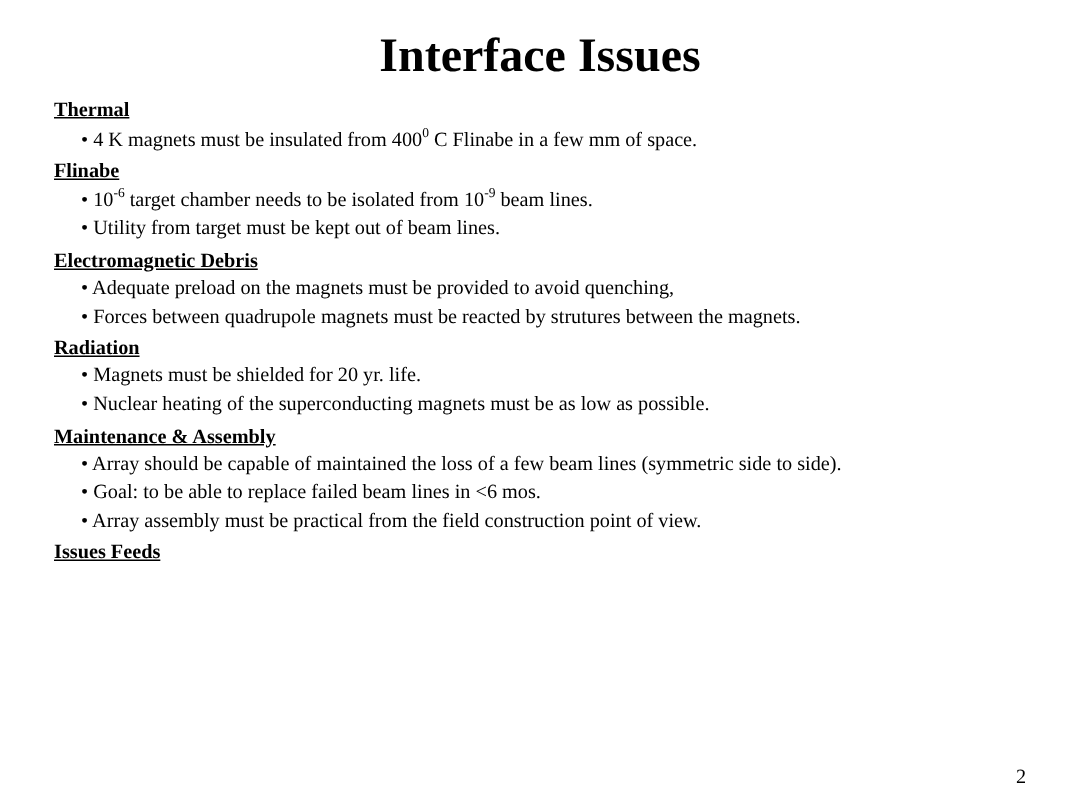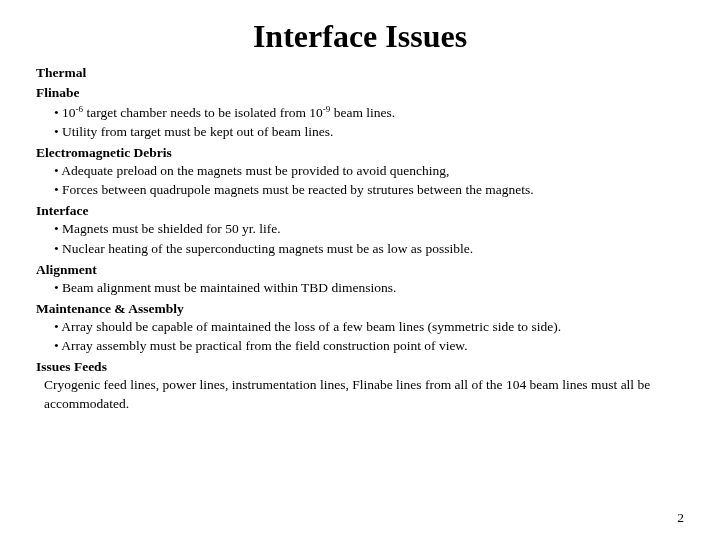--- a/index.html
+++ b/index.html
@@ -25,20 +25,21 @@
     }
     h1.title {
       text-align: center;
       font-size: 32px;
       font-weight: bold;
       margin-bottom: 10px;
       font-family: 'Times New Roman', Times, serif;
     }
     .section-heading {
       font-weight: bold;
+      text-decoration: underline;
       margin-top: 4px;
       margin-bottom: 1px;
       font-size: 13.5px;
     }
     .bullet {
       margin-left: 18px;
       text-indent: 0;
       margin-bottom: 1px;
       line-height: 1.35;
     }
@@ -57,20 +58,23 @@
     }
   </style>
 </head>
 <body>
 
 <div class="page">
   <h1 class="title">Interface Issues</h1>
 
   <div>
     <div class="section-heading">Thermal</div>
+    <div class="bullet">
+      <span class="bullet-text">• 4 K magnets must be insulated from 400<sup>0</sup> C Flinabe in a few mm of space.</span>
+    </div>
   </div>
 
   <div>
     <div class="section-heading">Flinabe</div>
     <div class="bullet">
       <span class="bullet-text">• 10<sup>-6</sup> target chamber needs to be isolated from 10<sup>-9</sup> beam lines.</span>
     </div>
     <div class="bullet">
       <span class="bullet-text">• Utility from target must be kept out of beam lines.</span>
     </div>
@@ -80,47 +84,41 @@
     <div class="section-heading">Electromagnetic Debris</div>
     <div class="bullet">
       <span class="bullet-text">• Adequate preload on the magnets must be provided to avoid quenching,</span>
     </div>
     <div class="bullet">
       <span class="bullet-text">• Forces between quadrupole magnets must be reacted by strutures between the magnets.</span>
     </div>
   </div>
 
   <div>
-    <div class="section-heading">Interface</div>
+    <div class="section-heading">Radiation</div>
     <div class="bullet">
-      <span class="bullet-text">• Magnets must be shielded for 50 yr. life.</span>
+      <span class="bullet-text">• Magnets must be shielded for 20 yr. life.</span>
     </div>
     <div class="bullet">
       <span class="bullet-text">• Nuclear heating of the superconducting magnets must be as low as possible.</span>
     </div>
   </div>
 
-  <div>
-    <div class="section-heading">Alignment</div>
-    <div class="bullet">
-      <span class="bullet-text">• Beam alignment must be maintained within  TBD dimensions.</span>
-    </div>
-  </div>
 
   <div>
     <div class="section-heading">Maintenance &amp; Assembly</div>
     <div class="bullet">
       <span class="bullet-text">• Array should be capable of maintained the loss of a few beam lines (symmetric side to side).</span>
+    </div>
+    <div class="bullet">
+      <span class="bullet-text">• Goal:  to be able to replace failed beam lines in &lt;6 mos.</span>
     </div>
     <div class="bullet">
       <span class="bullet-text">• Array assembly must be practical from the field construction point of view.</span>
     </div>
   </div>
 
   <div>
     <div class="section-heading">Issues Feeds</div>
-    <div class="bullet" style="margin-left: 8px;">
-      <span class="bullet-text">Cryogenic feed lines, power lines, instrumentation lines, Flinabe lines from all of the 104 beam lines  must all be accommodated.</span>
-    </div>
   </div>
 
   <div class="page-number">2</div>
 </div>
 
 </body></html>

